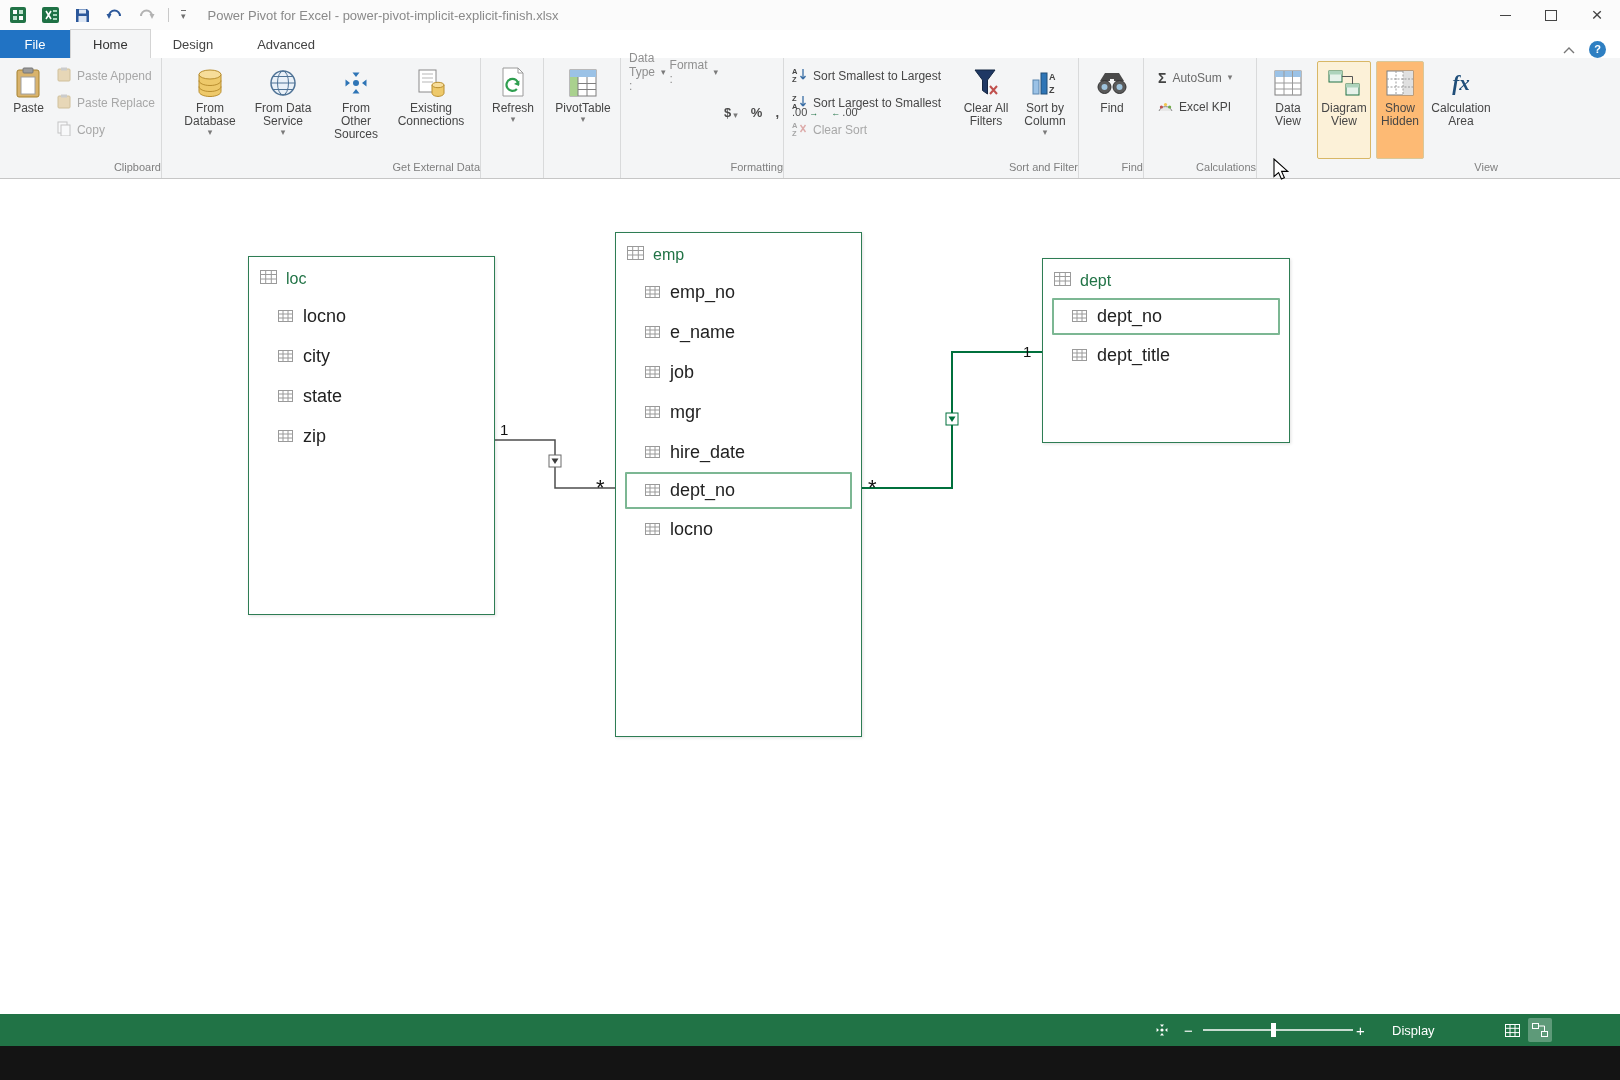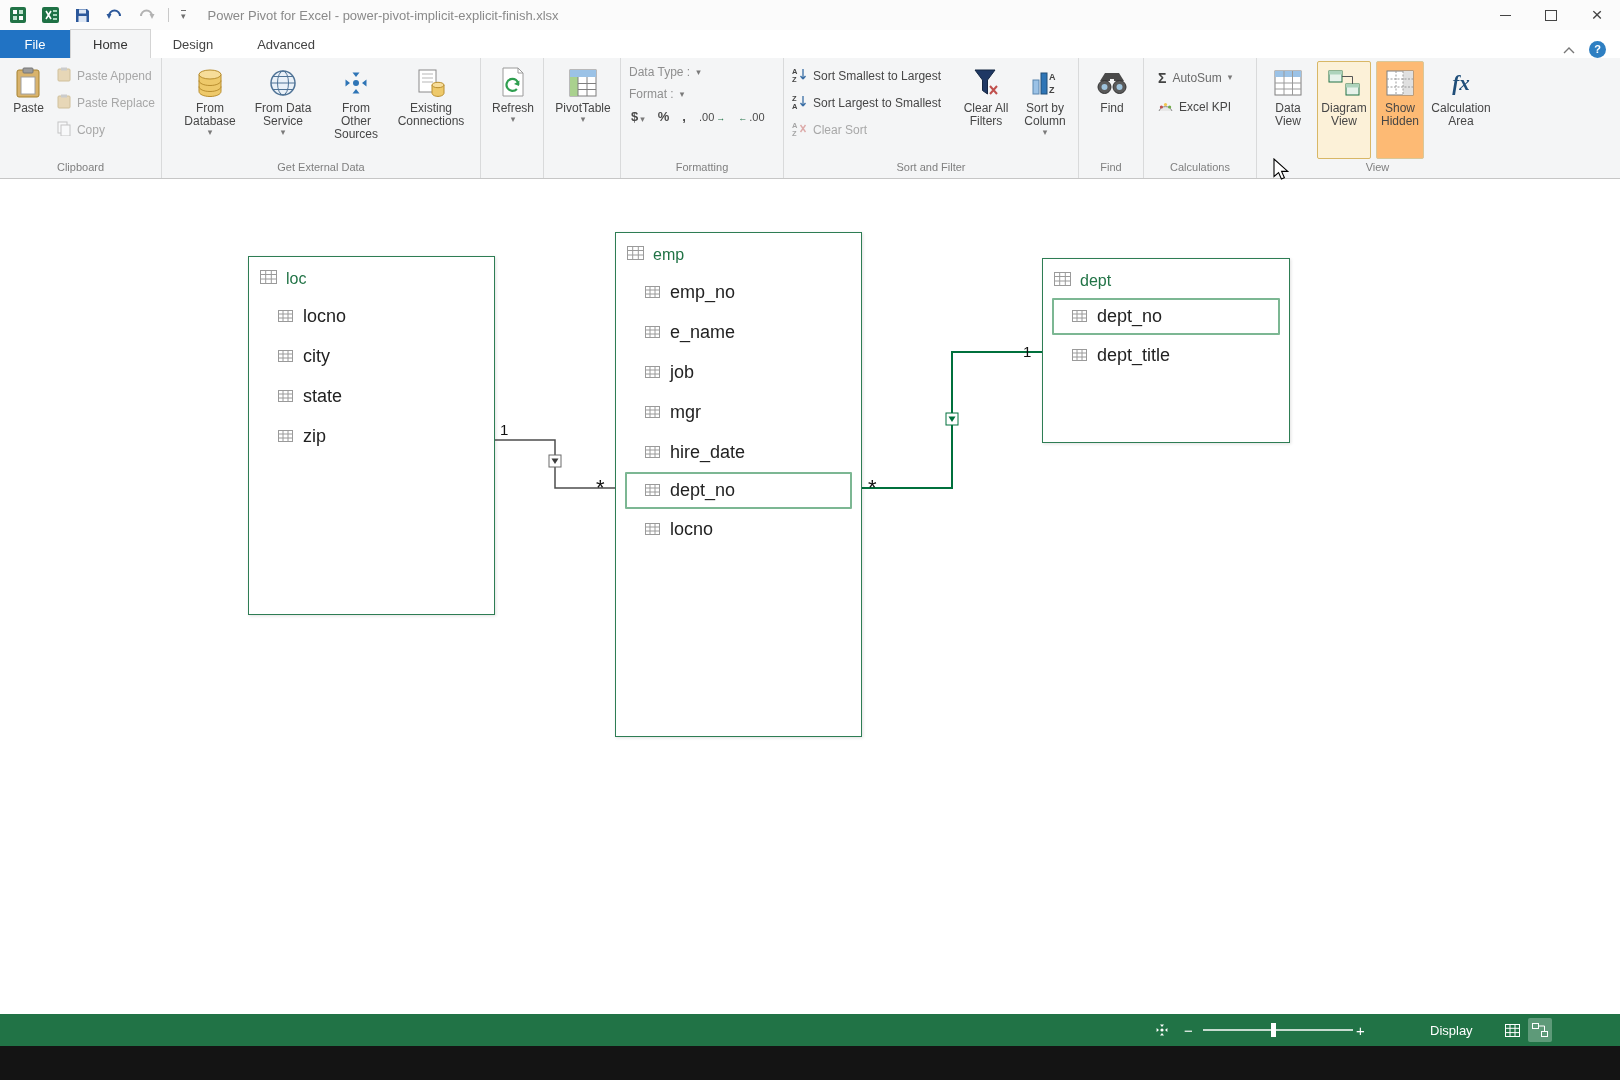--- a/index.html
+++ b/index.html
@@ -28,21 +28,21 @@
   .tab.active{background:#f4f5f6;border:1px solid #d4d4d4;border-bottom:none;color:#333;}
   .tabbar-right{margin-left:auto;display:flex;align-items:center;gap:14px;padding-right:14px;}
   .help-circle{width:17px;height:17px;border-radius:50%;background:#2e7fc2;color:#fff;font-size:11px;font-weight:bold;
                display:flex;align-items:center;justify-content:center;}
 
   
   .ribbon{position:absolute;left:0;top:58px;width:100%;height:121px;background:#f4f5f6;border-bottom:1px solid #c6c6c6;
           box-sizing:border-box;display:flex;}
   .grp{height:100%;border-right:1px solid #d9dadb;box-sizing:border-box;display:flex;flex-direction:column;flex:0 0 auto;}
   .grp-body{flex:1;display:flex;align-items:stretch;padding:3px 2px 0 4px;}
-  .grp-label{height:19px;line-height:17px;text-align:center;font-size:11px;color:#7f7f7f;}
+  .grp-label{height:19px;line-height:17px;text-align:right;font-size:11px;color:#7f7f7f;}
   .bb{display:flex;flex-direction:column;align-items:center;padding:3px 2px;box-sizing:border-box;border:1px solid transparent;border-radius:2px;}
   .bb .ico{height:36px;display:flex;align-items:center;justify-content:center;margin-bottom:1px;}
   .bb .lbl{font-size:12px;line-height:13px;color:#464646;text-align:center;}
   .bb.selected{background:#fcf1d8;border-color:#d8b766;}
   .bb.selected2{background:#fdba74;border-color:#d9c89a;}
   .caret{font-size:9px;color:#7a7a7a;line-height:9px;}
   .caret::after{content:"▾";}
   .stack{display:flex;flex-direction:column;justify-content:flex-start;gap:4px;padding-top:3px;}
   .sb{display:flex;align-items:center;gap:6px;font-size:12px;color:#464646;padding:1px 4px;height:21px;white-space:nowrap;}
   .sb.disabled{color:#a8a8a8;}
@@ -278,21 +278,21 @@
               </svg>
           </span>
           <span class="lbl">PivotTable</span>
           <span class="caret"></span>
         </div>
       </div>
       <div class="grp-label"></div>
     </div>
 
     <div class="grp" style="width:163px">
-      <div class="grp-body" style="flex-direction:column;align-items:stretch;">
+      <div class="grp-body" style="align-items:stretch;">
         <div class="fmt-row">
           <span>Data Type :</span>
           <span class="caret"></span>
         </div>
         <div class="fmt-row">
           <span>Format :</span>
           <span class="caret"></span>
         </div>
         <div class="numrow">
           <span class="num-btn">
@@ -603,21 +603,21 @@
       <svg width="16" height="16" viewBox="0 0 16 16">
           <circle cx="8" cy="8" r="1.6" fill="#fff"></circle>
           <path d="M8 5 L6 2.6 H10 Z M8 11 L6 13.4 H10 Z M5 8 L2.6 6 V10 Z M11 8 L13.4 6 V10 Z" fill="#fff"></path>
         </svg>
     </span>
     <span class="sb-abs zoom-minus" style="left:1184px;"></span>
     <div class="zoom-track">
       <div class="zoom-thumb"></div>
     </div>
     <span class="sb-abs zoom-plus" style="left:1356px;"></span>
-    <span class="sb-abs display-label" style="left:1430px;">Display</span>
+    <span class="sb-abs display-label" style="left:1392px;">Display</span>
     <span class="sb-abs" style="left:1500px;">
       <span class="sbicon-box">
         <svg width="15" height="13" viewBox="0 0 15 13">
             <rect x="0.5" y="0.5" width="14" height="12" fill="none" stroke="#fff"></rect>
             <path d="M0 4.3 H15 M0 8.6 H15 M5 0 V13 M10 0 V13" stroke="#fff"></path>
           </svg>
       </span>
     </span>
     <span class="sb-abs" style="left:1528px;">
       <span class="sbicon-box pressed">

